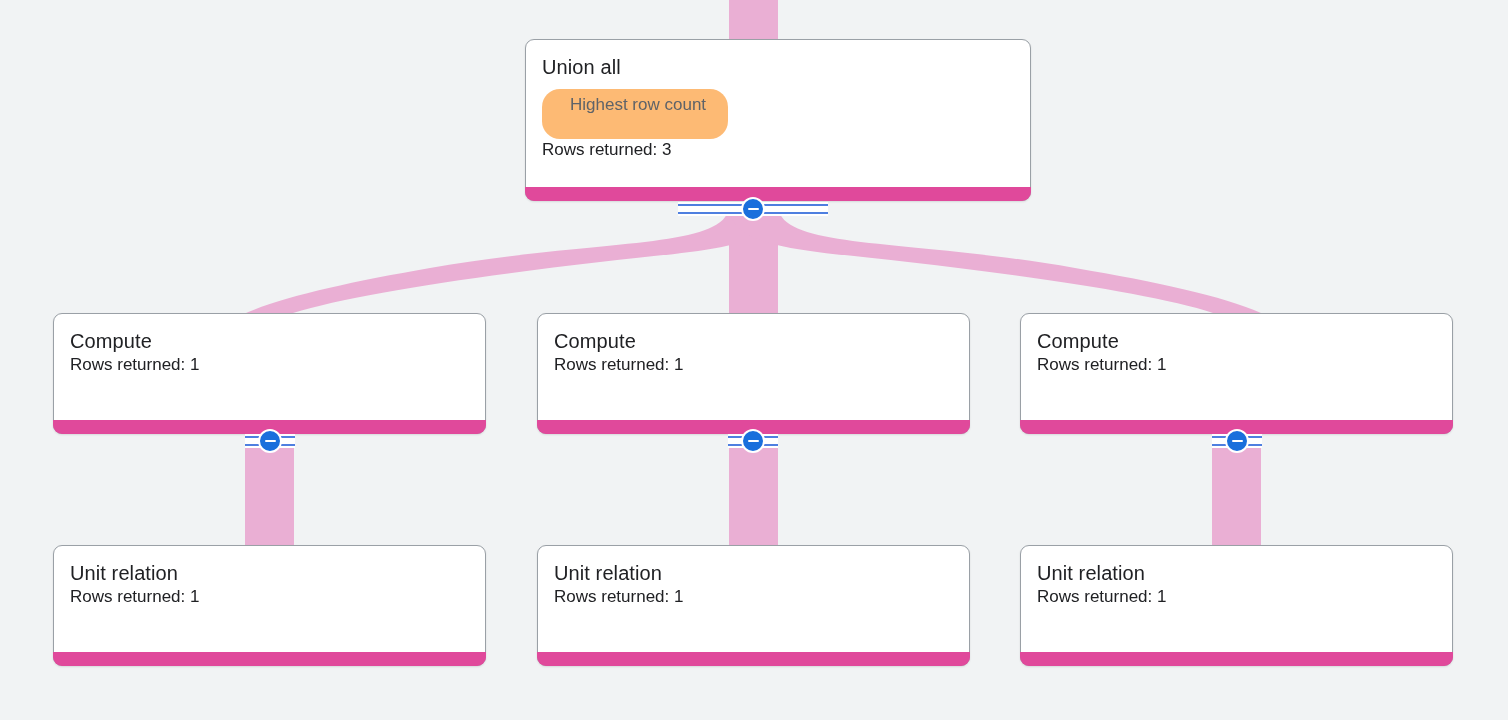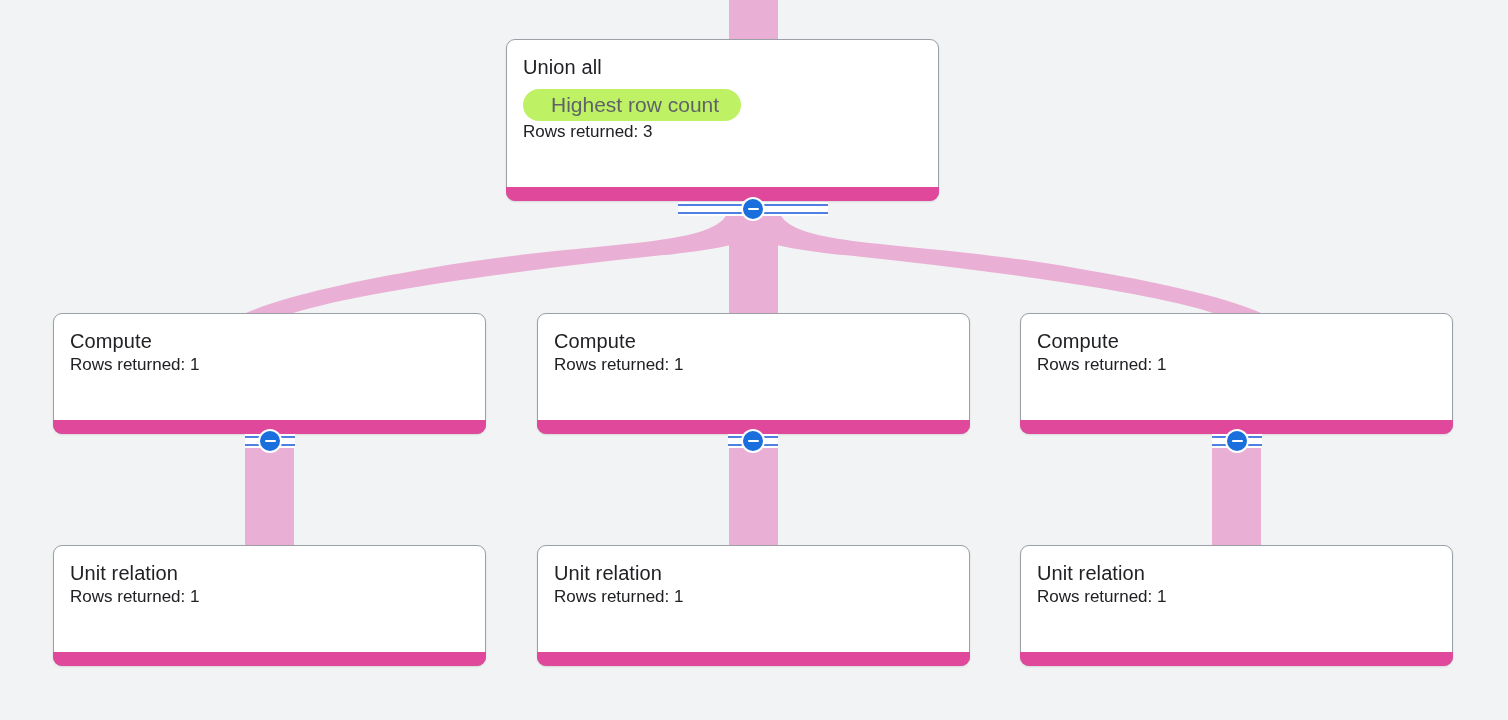--- a/index.html
+++ b/index.html
@@ -46,25 +46,25 @@
     font-size: 20px;
     line-height: 26px;
     color: #202124;
     font-weight: 400;
     letter-spacing: .1px;
     white-space: nowrap;
   }
   .node-badge {
     display: inline-block;
     margin-top: 9px;
-    background: #bef264;
+    background: #fdba74;
     color: #5f6368;
-    font-size: 21px;
+    font-size: 17px;
     line-height: 20px;
-    padding: 6px 22px 6px 28px;
+    padding: 6px 22px 24px 28px;
     border-radius: 18px;
     white-space: nowrap;
   }
   .node-sub {
     font-size: 17px;
     line-height: 22px;
     color: #202124;
     white-space: nowrap;
   }
   .node-footer {
@@ -156,21 +156,21 @@
              C1158,295 1038,277 908,262
              C808,250 729,250 729,205 Z" fill="#eaafd4"></path>
 
     <path d="M245,438 L294,438 L294,545 L245,545 Z" fill="#eaafd4"></path>
 
     <path d="M729,438 L778,438 L778,545 L729,545 Z" fill="#eaafd4"></path>
 
     <path d="M1212,438 L1261,438 L1261,545 L1212,545 Z" fill="#eaafd4"></path>
   </svg>
 
-  <div class="node" style="left:506px; top:39px; width:433px; height:162px;">
+  <div class="node" style="left:525px; top:39px; width:506px; height:162px;">
     <div class="node-body">
       <div class="node-title">Union all</div>
       <div class="node-badge">Highest row count</div>
       <div class="node-sub">Rows returned: 3</div>
     </div>
     <div class="node-footer"></div>
   </div>
   <div class="collapse-handle" style="left:753px; top:209px; width:150px;">
     <div class="handle-rails"></div>
     <div class="handle-circle"></div>

